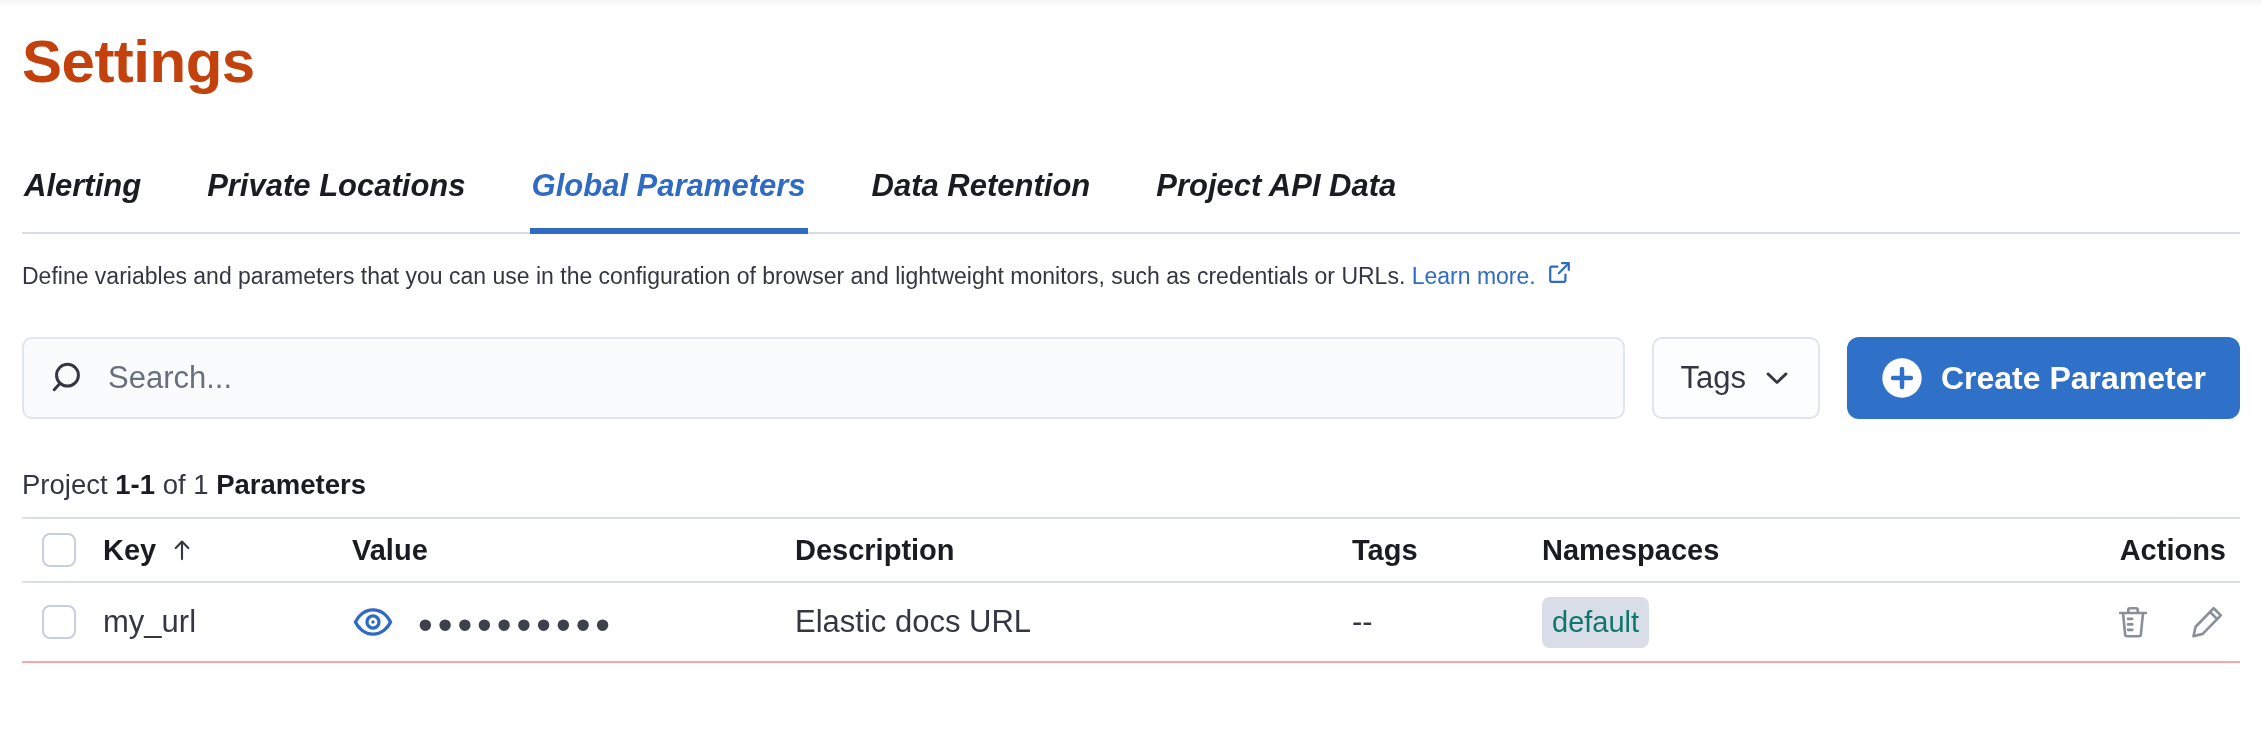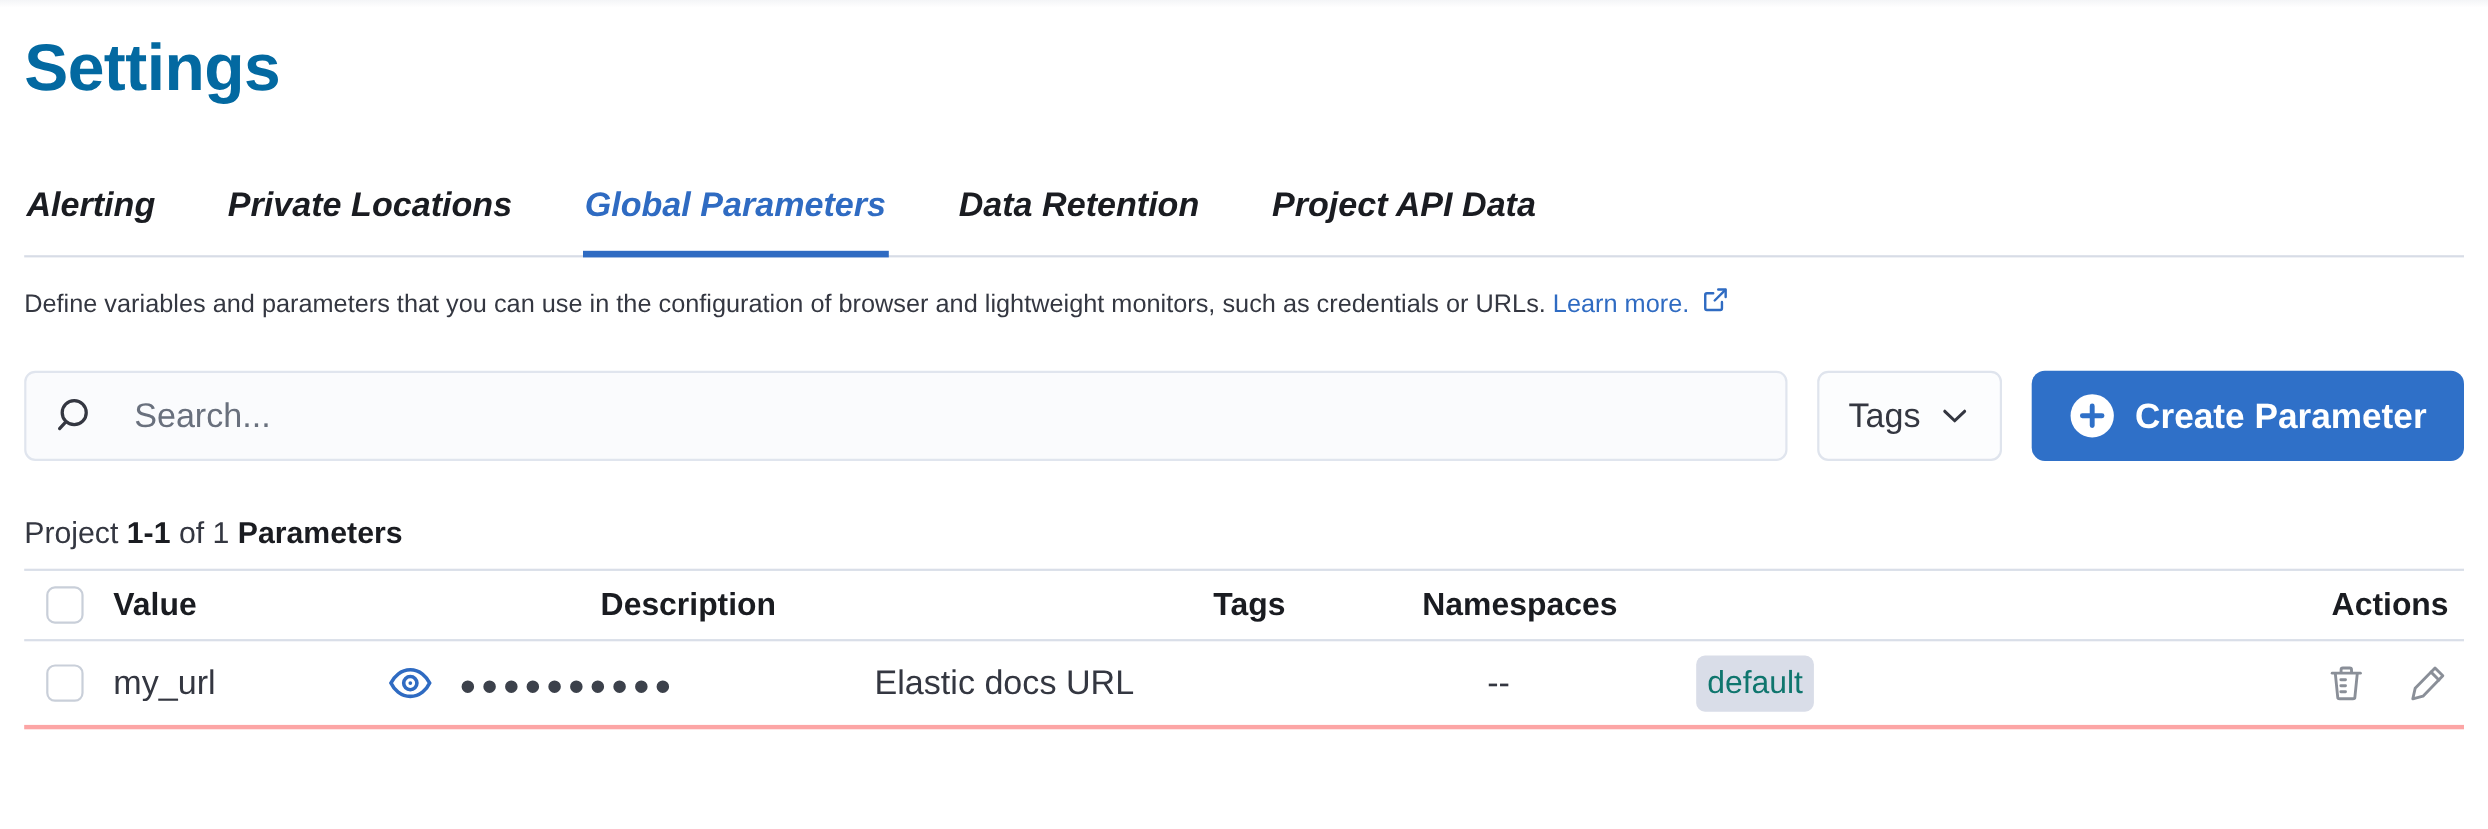--- a/index.html
+++ b/index.html
@@ -7,21 +7,21 @@
   body { font-family: "Liberation Sans", sans-serif; color: #343741; }
 
   .top-strip { height: 7px; width: 100%; background: linear-gradient(#f4f5f7, #ffffff); }
 
   .container { padding: 0 22px; }
 
   .page-title {
     margin-top: 20px;
     font-size: 60px;
     font-weight: 700;
-    color: #0369a1;
+    color: #c2410c;
     letter-spacing: -0.5px;
   }
 
   
   .tabs {
     display: flex;
     gap: 62px;
     margin-top: 72px;
     border-bottom: 2px solid #d7dce6;
     font-style: italic;
@@ -64,21 +64,21 @@
   }
   .search-box .magnifier { width: 38px; height: 38px; color: #343741; flex: 0 0 auto; }
   .search-box input {
     flex: 1;
     border: none;
     outline: none;
     background: transparent;
     font-family: "Liberation Sans", sans-serif;
     font-size: 31px;
     color: #343741;
-    margin-left: 36px;
+    margin-left: 22px;
   }
   .search-box input::placeholder { color: #69707d; }
 
   .tags-btn {
     height: 82px;
     min-width: 142px;
     background: #fcfdfe;
     border: 2px solid #dfe4ed;
     border-radius: 10px;
     display: flex;
@@ -118,21 +118,21 @@
   .table { margin-top: 16px; }
   .t-row { display: flex; align-items: center; }
   .t-head {
     height: 66px;
     border-top: 2px solid #d9dee8;
     border-bottom: 2px solid #d9dee8;
     font-size: 29px;
     font-weight: 700;
     color: #1a1c21;
   }
-  .t-body-row { height: 80px; border-bottom: 4px solid #fca5a5; font-size: 31px; color: #343741; }
+  .t-body-row { height: 80px; border-bottom: 2px solid #fca5a5; font-size: 31px; color: #343741; }
 
   .col-check { width: 81px; display: flex; align-items: center; }
   .col-key { width: 249px; display: flex; align-items: center; gap: 12px; }
   .col-value { width: 443px; display: flex; align-items: center; }
   .col-desc { width: 557px; }
   .col-tags { width: 190px; }
   .col-ns { width: 420px; }
   .col-actions { flex: 1; display: flex; justify-content: flex-end; align-items: center; gap: 36px; padding-right: 14px; text-align: right; }
 
   .checkbox {
@@ -224,20 +224,29 @@
     <span>1</span>
     <span class="b">Parameters</span>
   </div>
 
   <div class="table">
 
     <div class="t-row t-head">
       <div class="col-check">
         <div class="checkbox"></div>
       </div>
+      <div class="col-key">
+        <span>Key</span>
+        <span class="sort-arrow">
+          <svg viewBox="0 0 16 16" fill="none" stroke="currentColor" stroke-width="1.2" stroke-linecap="round" stroke-linejoin="round">
+              <path d="M8 13.2V3.4"></path>
+              <path d="M4.4 6.8L8 3.2l3.6 3.6"></path>
+            </svg>
+        </span>
+      </div>
       <div class="col-value">Value</div>
       <div class="col-desc">Description</div>
       <div class="col-tags">Tags</div>
       <div class="col-ns">Namespaces</div>
       <div class="col-actions">Actions</div>
     </div>
 
     <div class="t-row t-body-row">
       <div class="col-check">
         <div class="checkbox"></div>

